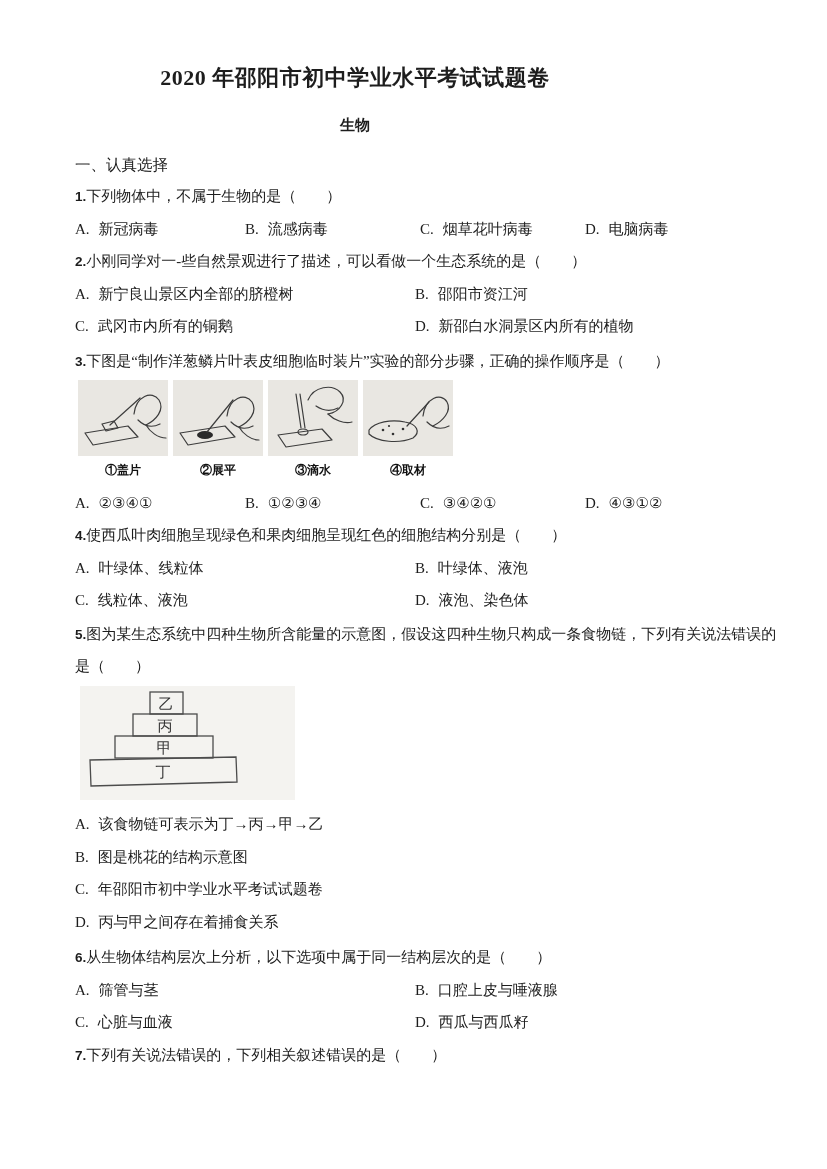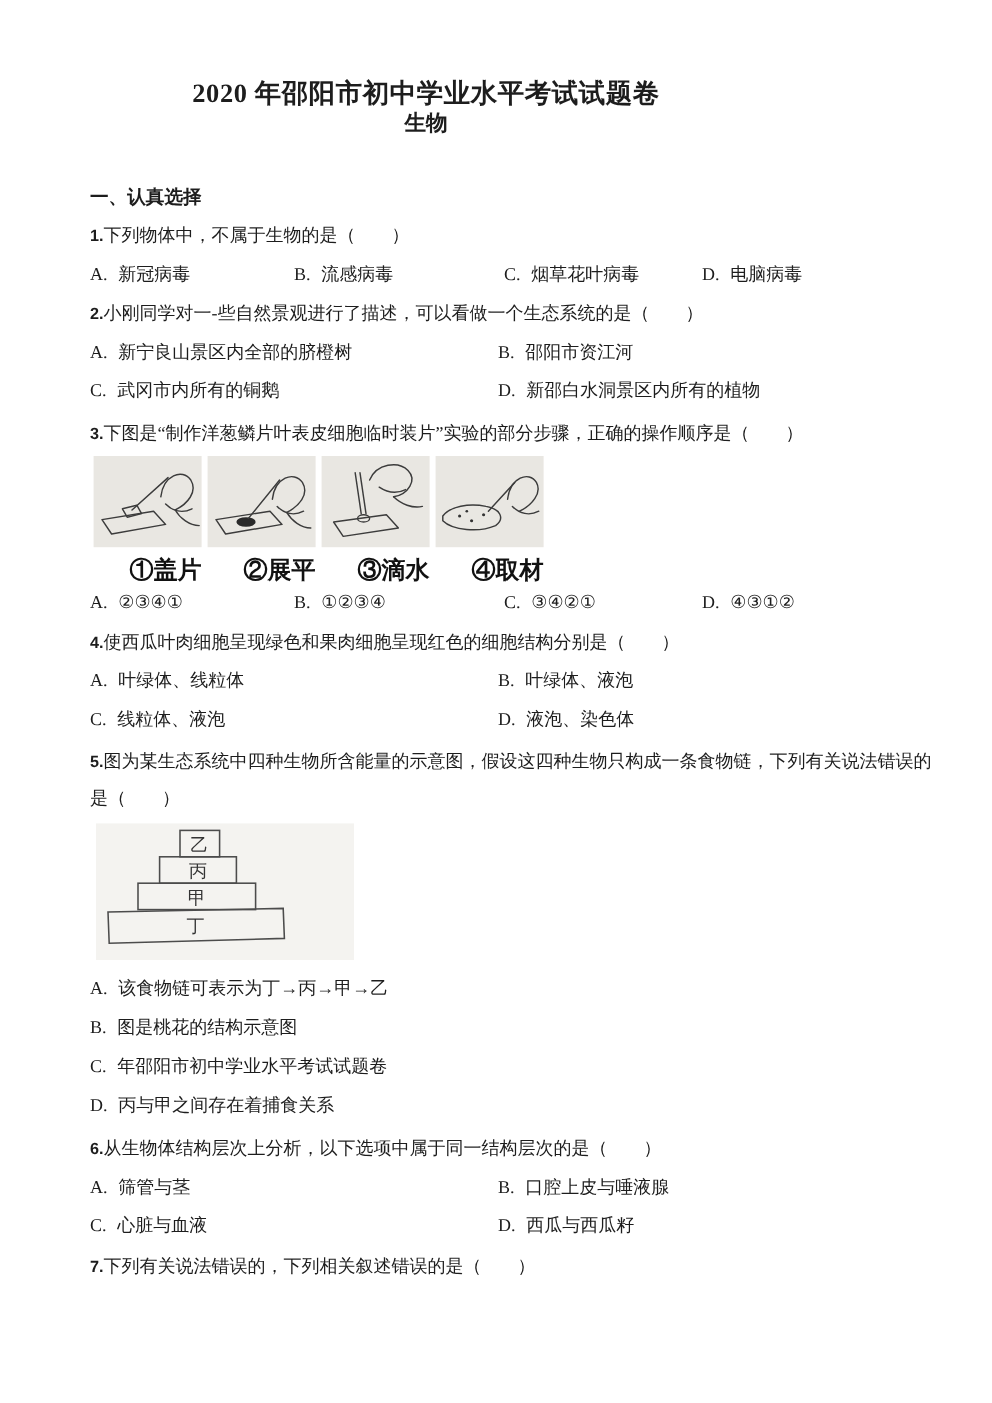--- a/index.html
+++ b/index.html
@@ -1,36 +1,36 @@
 <!DOCTYPE html>
 <html><head>
 <meta charset="utf-8">
 <style>
   html,body{margin:0;padding:0;background:#ffffff;}
   .page{position:relative;width:827px;height:1169px;background:#ffffff;
         font-family:"Liberation Serif",serif;color:#1d1d1d;overflow:hidden;}
   .line{position:absolute;left:75px;white-space:nowrap;font-size:15px;line-height:19px;}
   .center{left:0;width:710px;text-align:center;}
   .title{top:68px;font-size:22px;font-weight:700;letter-spacing:0.5px;}
-  .subject{top:93px;font-size:18px;font-weight:700;}
-  .section{top:155px;font-size:15.5px;font-weight:700;}
+  .subject{top:116px;font-size:15px;font-weight:700;}
+  .section{top:155px;font-size:15.5px;font-weight:400;}
   .qnum{font-family:"Liberation Sans",sans-serif;font-weight:700;font-size:13.5px;}
   .opts{position:absolute;left:75px;font-size:15px;line-height:19px;display:grid;}
   .opts4{grid-template-columns:170px 175px 165px auto;}
   .opts2{grid-template-columns:340px auto;}
   .opt{white-space:nowrap;}
   .olabel{margin-right:9px;}
   
   .fig-steps{position:absolute;left:78px;top:380px;width:376px;}
   .panels{display:flex;gap:5px;}
   .panel{width:90px;height:76px;background:#e9e7e2;}
   .panel svg{display:block;width:100%;height:100%;}
   .flabels{display:flex;gap:5px;margin-top:6px;}
-  .flabels span{width:90px;text-align:right;font-family:"Liberation Sans",sans-serif;
-                font-size:20px;font-weight:600;color:#111;}
+  .flabels span{width:90px;text-align:center;font-family:"Liberation Sans",sans-serif;
+                font-size:12px;font-weight:600;color:#111;}
   .sk{stroke:#3c3c3c;stroke-width:1.2;fill:none;stroke-linecap:round;stroke-linejoin:round;}
   
   .fig-pyramid{position:absolute;left:80px;top:686px;}
   .pyr-box{stroke:#4c4c4c;stroke-width:1.3;fill:none;}
   .pyr-text{font-family:"Liberation Serif",serif;font-size:15px;fill:#333;}
 </style>
 </head>
 <body>
 
 <div class="page">

